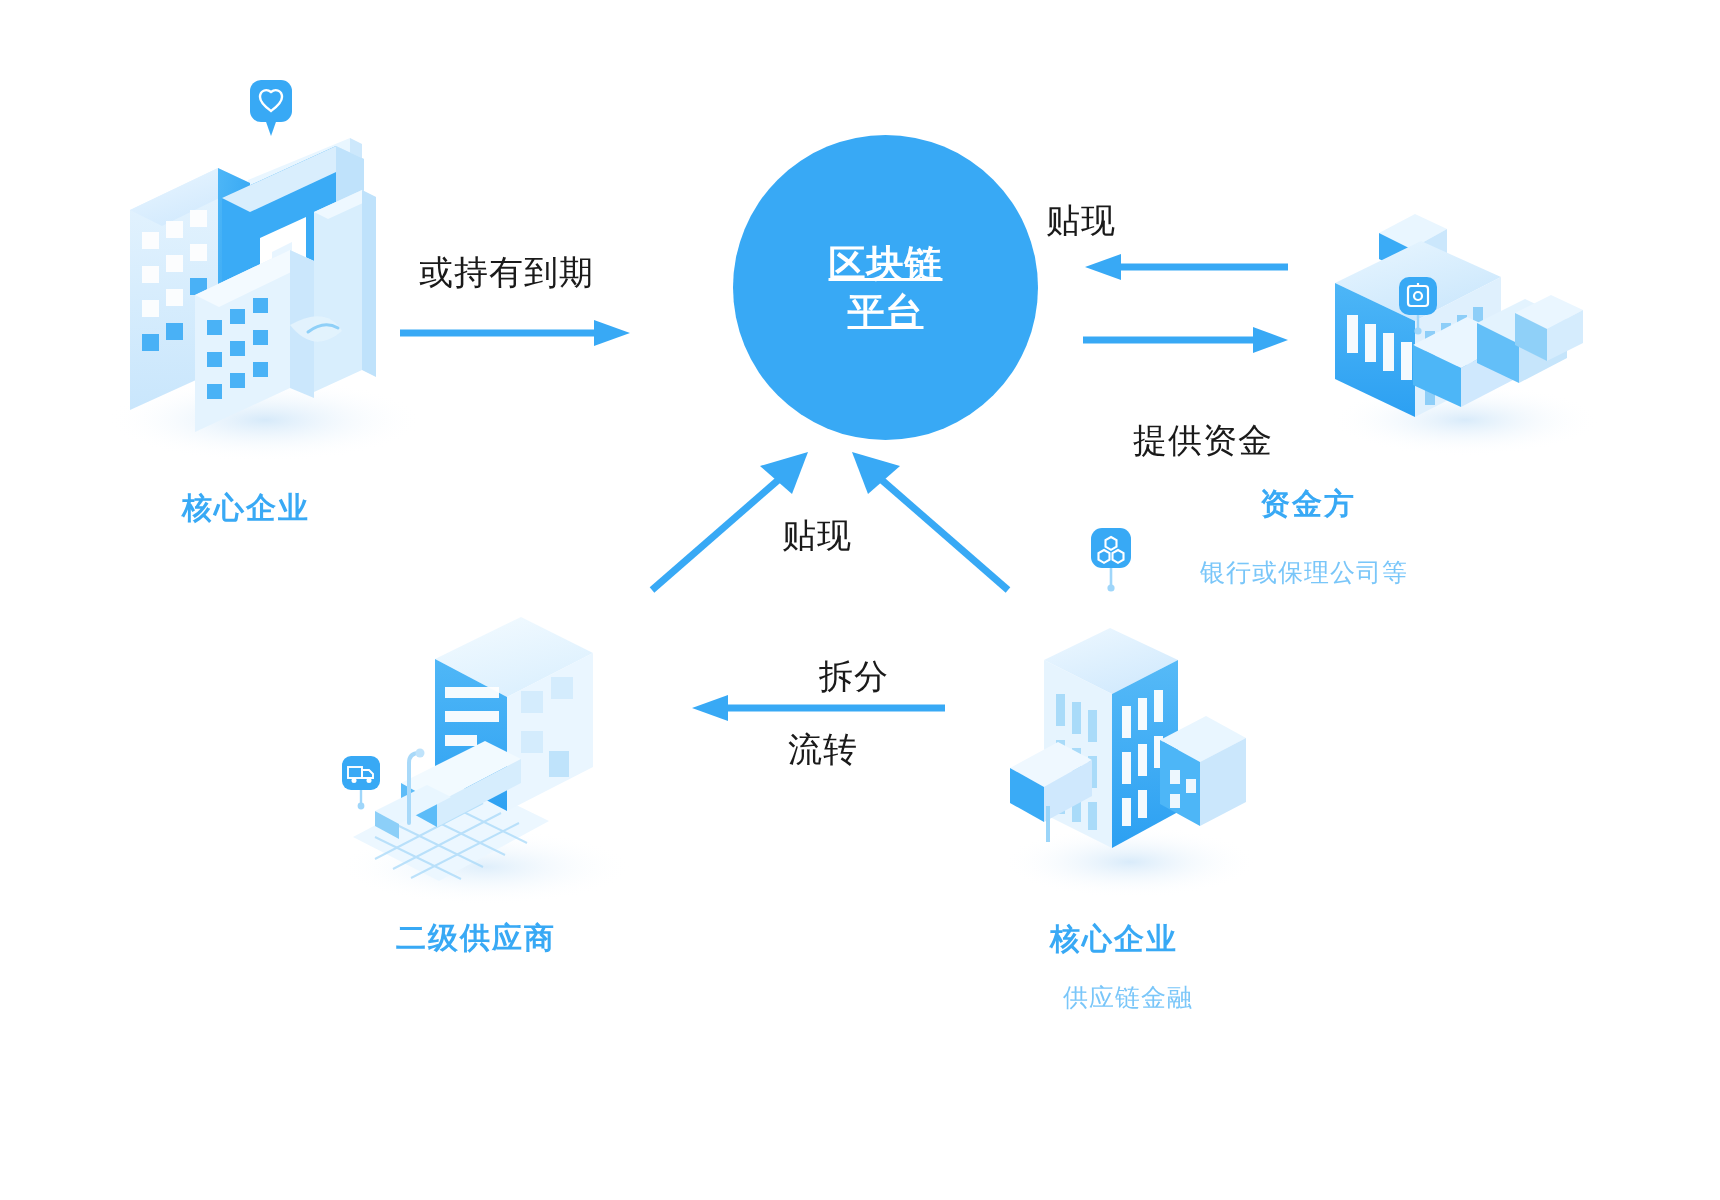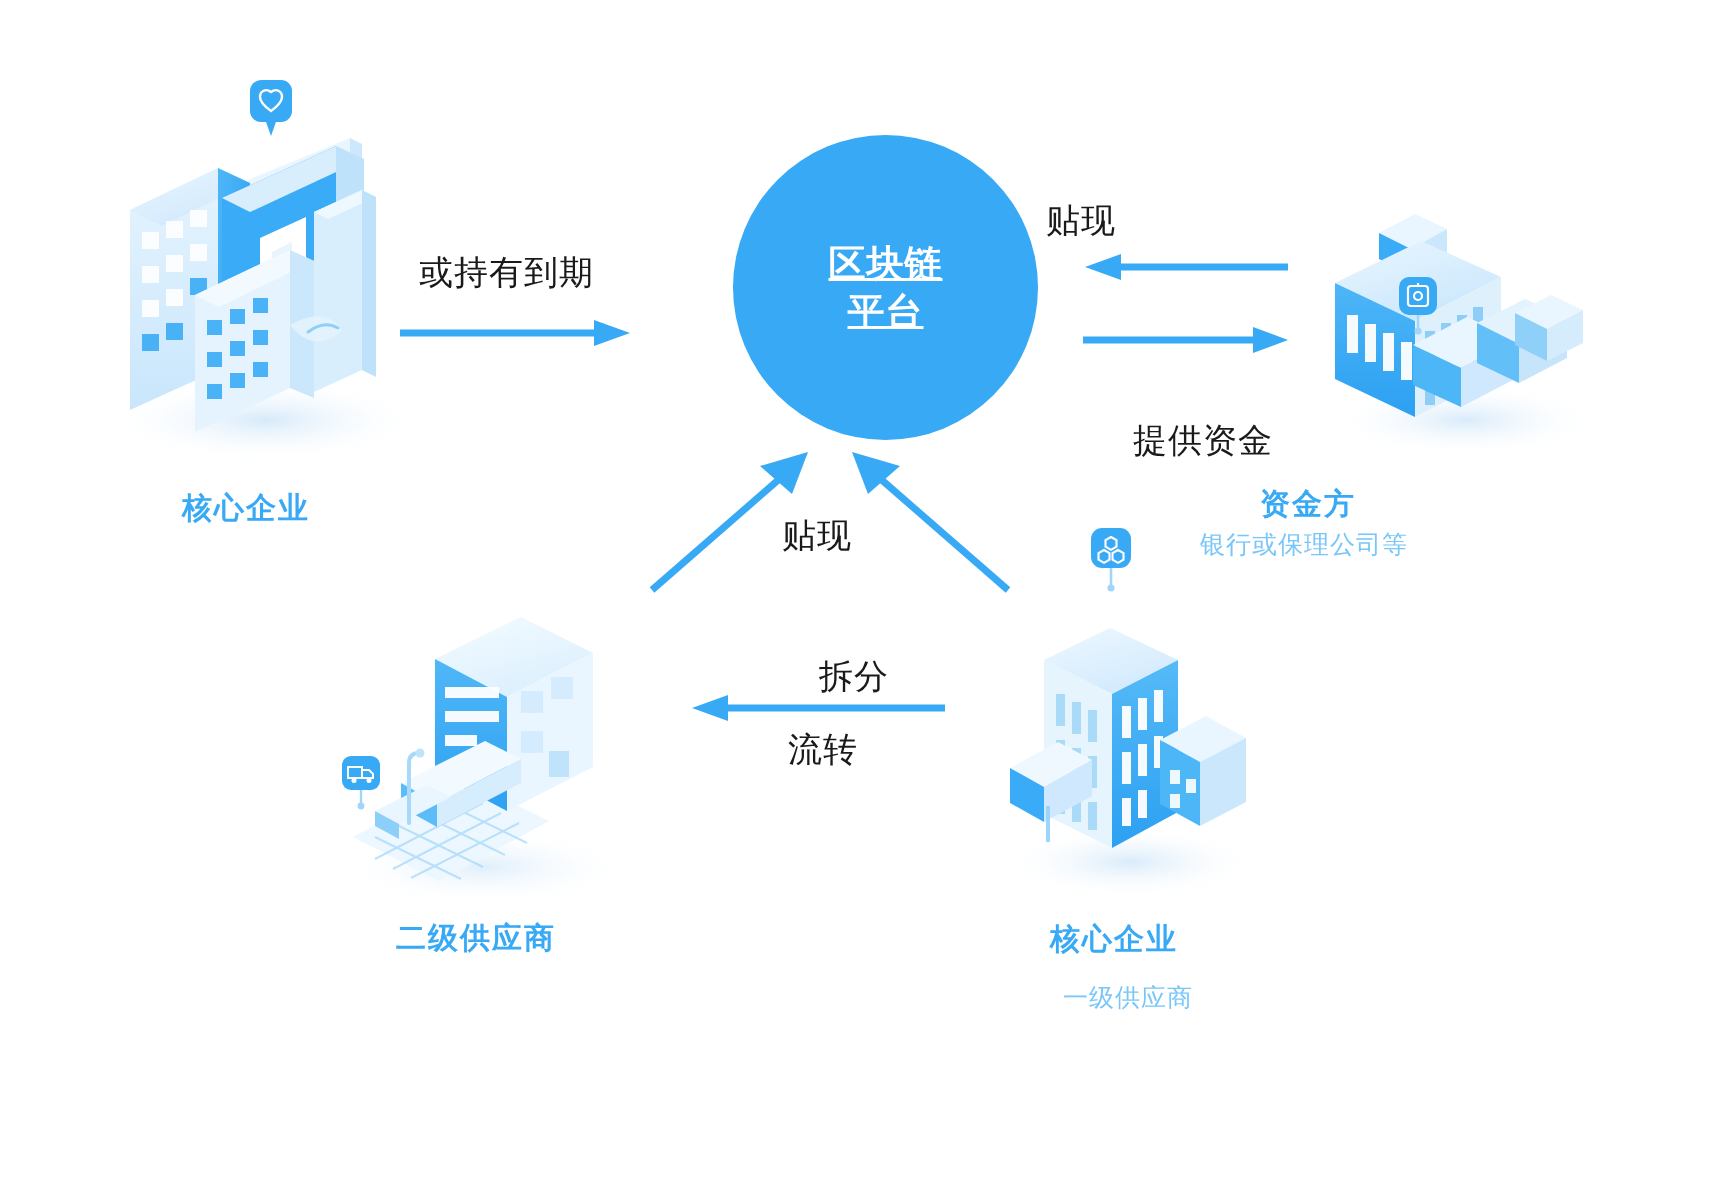--- a/index.html
+++ b/index.html
@@ -257,21 +257,21 @@
       <rect x="1" y="1" width="38" height="38" rx="10" fill="#38a9f5"></rect>
       <rect x="10" y="10" width="20" height="20" rx="3" fill="none" stroke="#ffffff" stroke-width="2.2"></rect>
       <circle cx="20" cy="20" r="4" fill="none" stroke="#ffffff" stroke-width="2.2"></circle>
       <line x1="20" y1="7" x2="20" y2="11" stroke="#ffffff" stroke-width="2.2"></line>
       <line x1="20" y1="52" x2="20" y2="39" stroke="#9fd6fa" stroke-width="2.4"></line>
       <circle cx="20" cy="55" r="3.6" fill="#9fd6fa"></circle>
     </svg>
   </div>
 
   <div class="abs node-title" style="left:1260px; top:484px;font-family:Liberation Mono, monospace;">资金方</div>
-  <div class="abs node-sub" style="left:1200px; top:528px;">银行或保理公司等</div>
+  <div class="abs node-sub" style="left:1200px; top:556px;">银行或保理公司等</div>
 
   <div class="abs illu" style="left:640px; top:440px; width:180px; height:160px;">
     <svg width="180" height="160" viewBox="0 0 180 160">
       <line x1="12" y1="150" x2="152" y2="28" stroke="#38a9f5" stroke-width="7"></line>
       <polygon points="168,12 120,26 152,54" fill="#38a9f5"></polygon>
     </svg>
   </div>
 
   <div class="abs illu" style="left:840px; top:440px; width:180px; height:160px;">
     <svg width="180" height="160" viewBox="0 0 180 160">
@@ -360,21 +360,21 @@
         <polygon points="21,10 26.5,13.2 26.5,19.6 21,22.8 15.5,19.6 15.5,13.2"></polygon>
         <polygon points="14,23 19.5,26.2 19.5,32.6 14,35.8 8.5,32.6 8.5,26.2"></polygon>
         <polygon points="28,23 33.5,26.2 33.5,32.6 28,35.8 22.5,32.6 22.5,26.2"></polygon>
       </g>
       <line x1="21" y1="58" x2="21" y2="41" stroke="#9fd6fa" stroke-width="2.6"></line>
       <circle cx="21" cy="61" r="3.6" fill="#9fd6fa"></circle>
     </svg>
   </div>
 
   <div class="abs node-title" style="left:1050px; top:919px;">核心企业</div>
-  <div class="abs node-sub" style="left:1063px; top:981px;">一级供应商</div>
+  <div class="abs node-sub" style="left:1063px; top:981px;">供应链金融</div>
 
   <div class="abs illu" style="left:335px; top:615px; width:300px; height:290px;">
     <svg width="300" height="290" viewBox="0 0 300 290">
       <defs>
         <linearGradient id="gT2Top" x1="0" y1="0" x2="0.5" y2="1">
           <stop offset="0" stop-color="#f4fbff"></stop>
             <stop offset="1" stop-color="#dcf0fe"></stop>
         </linearGradient>
         <linearGradient id="gT2Front" x1="0" y1="0" x2="0" y2="1">
           <stop offset="0" stop-color="#4fb7f7"></stop>

